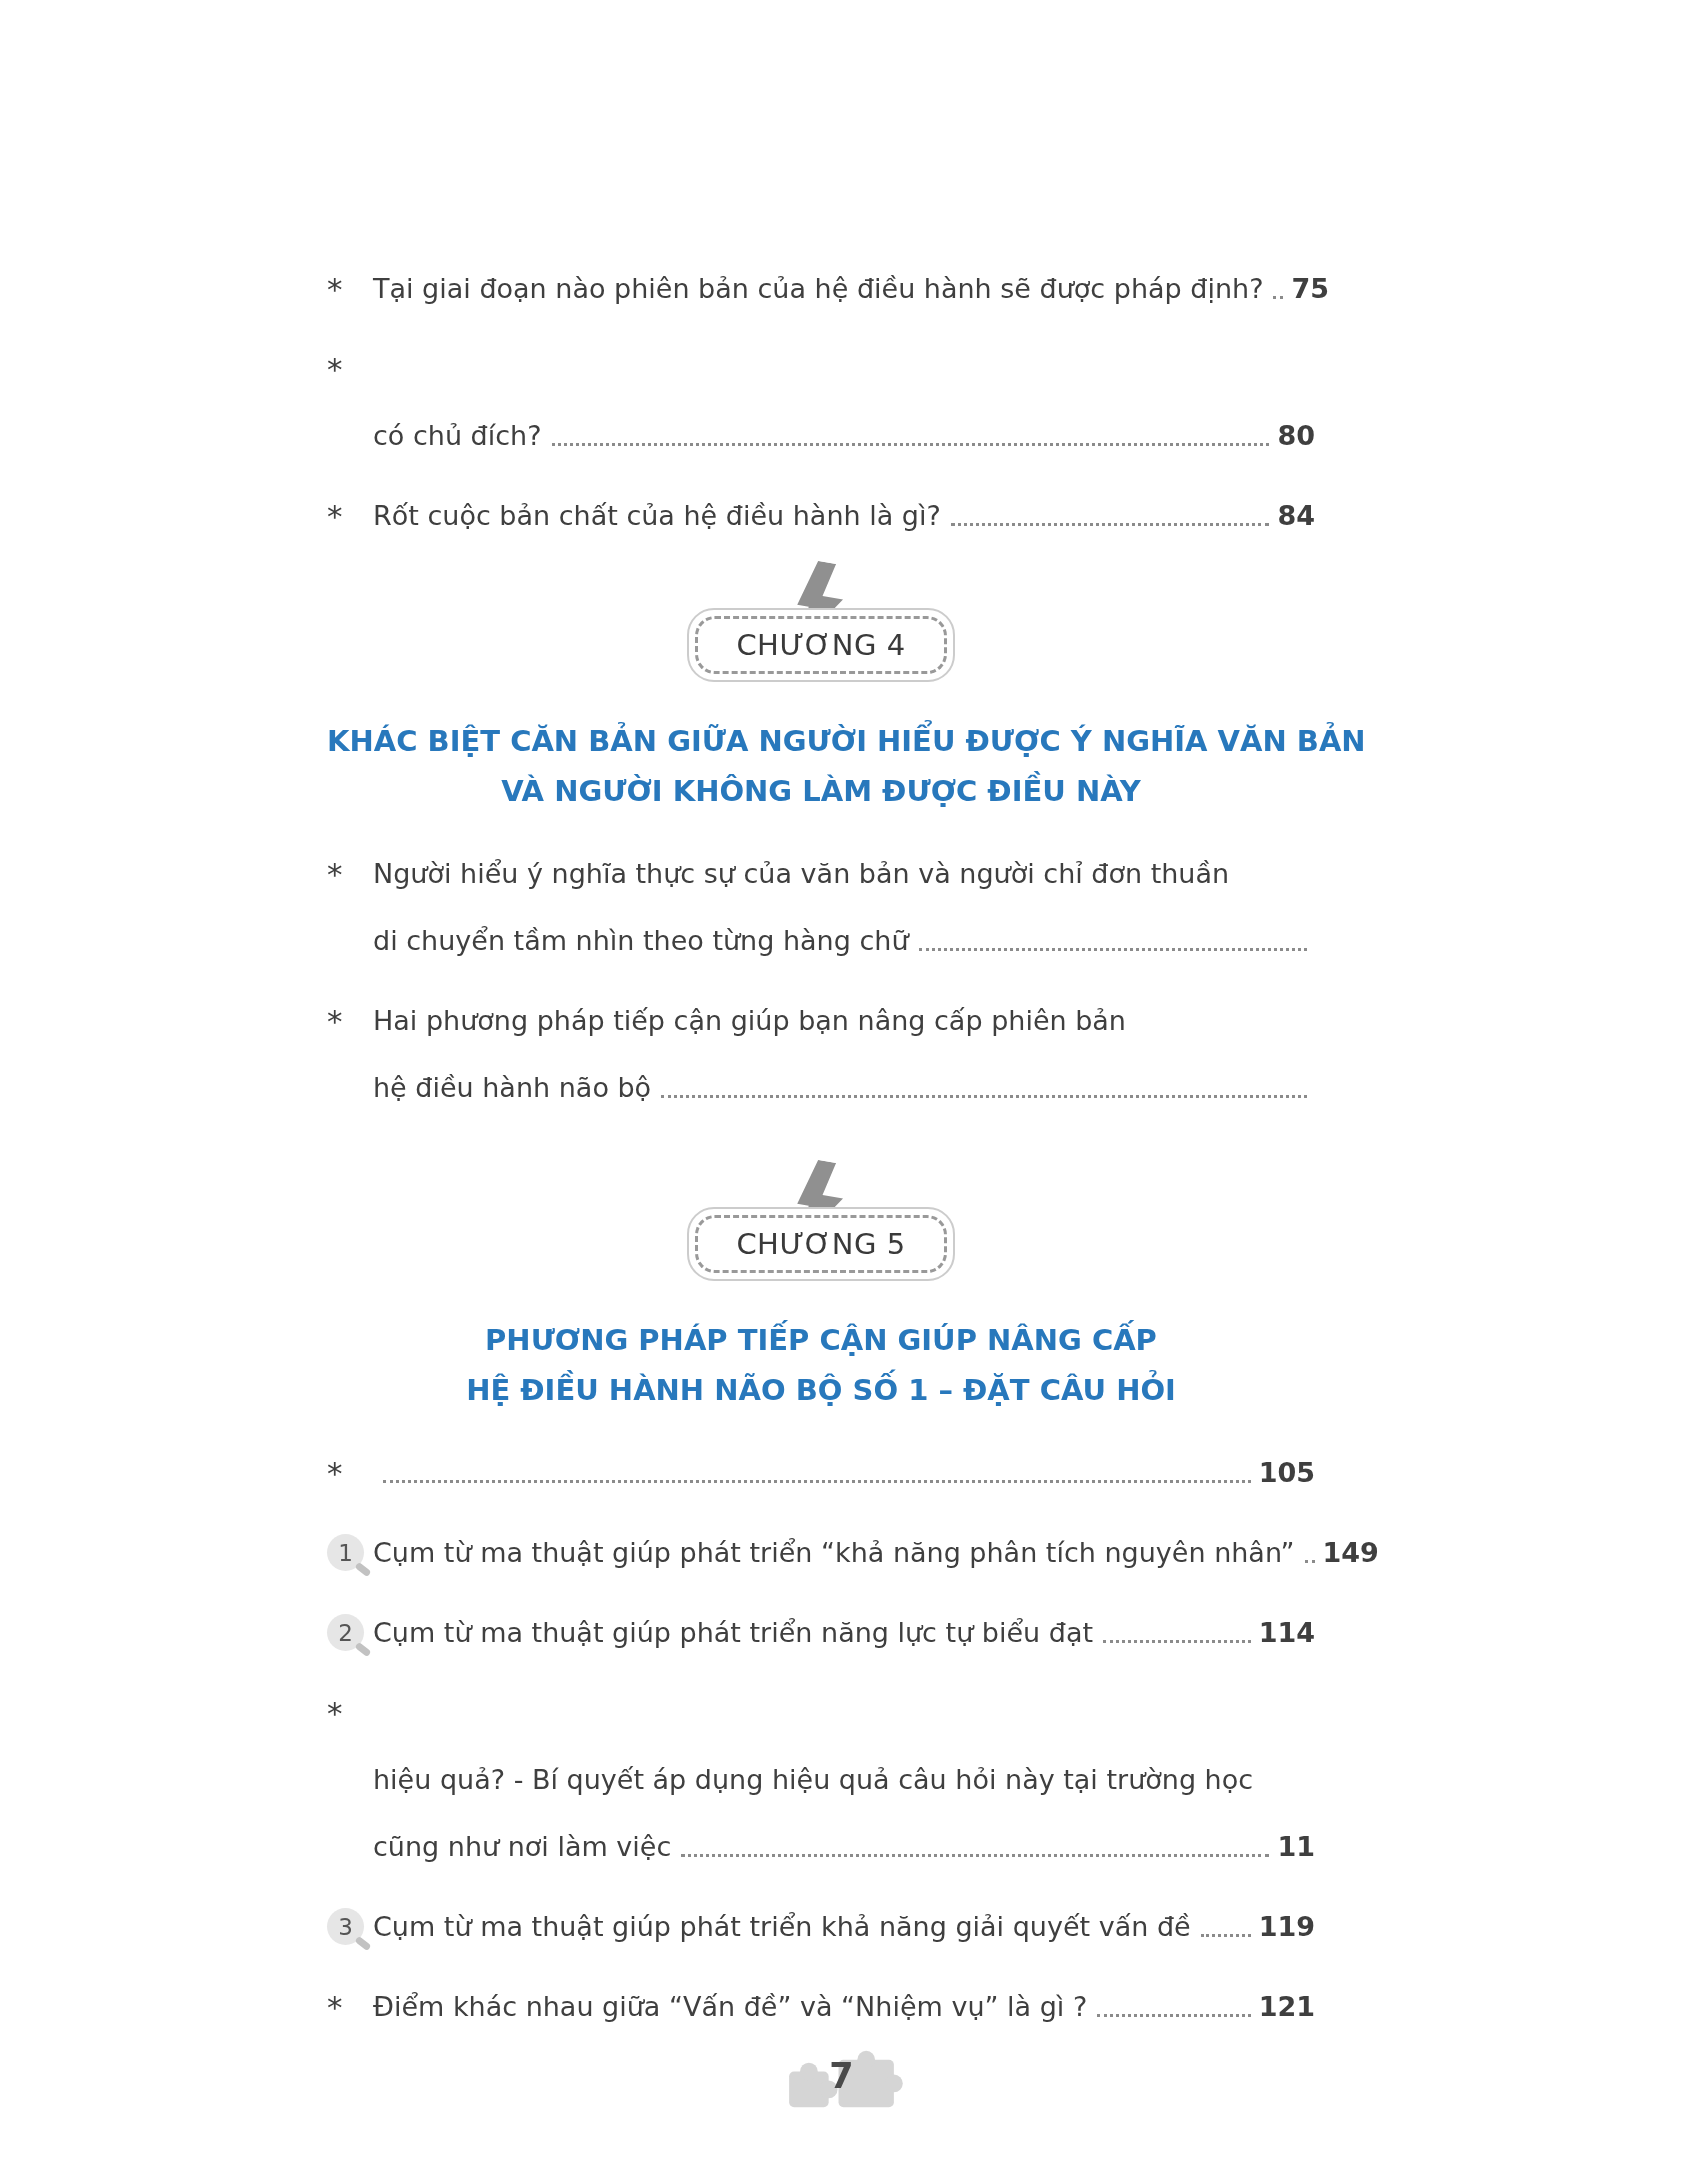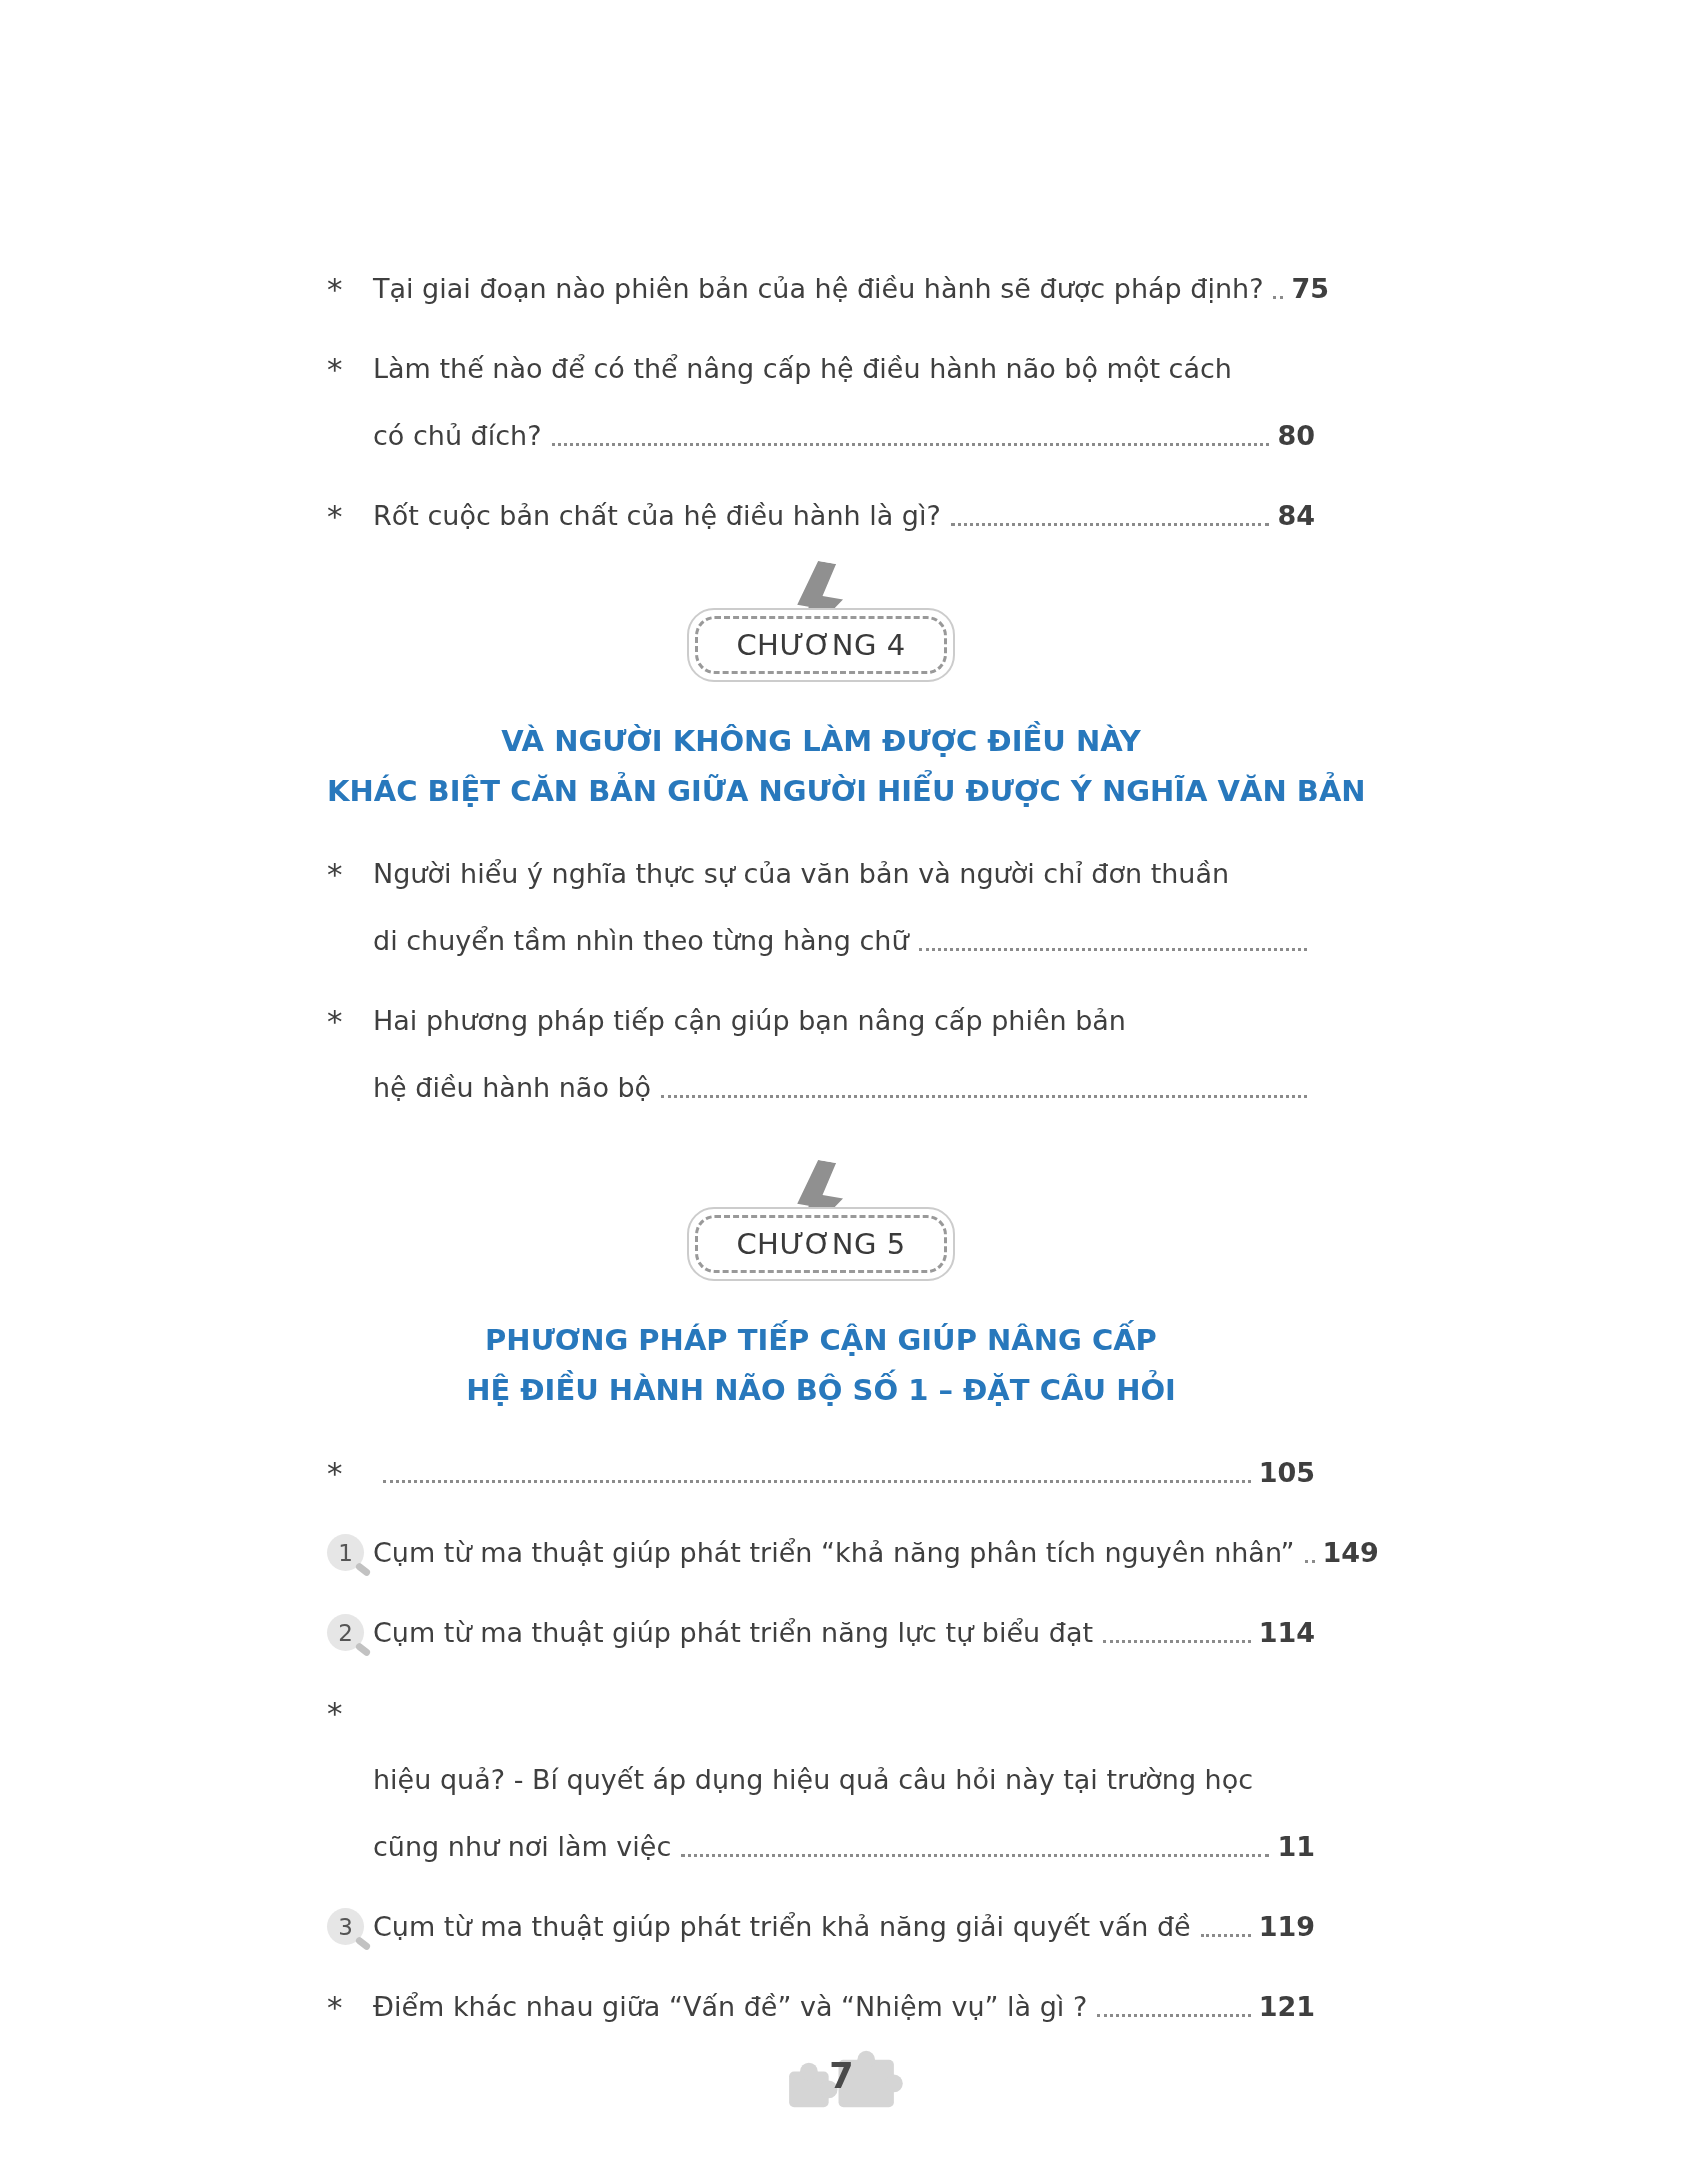--- a/index.html
+++ b/index.html
@@ -89,21 +89,20 @@
         <span class="marker">*</span>
         <span class="txt">Tại giai đoạn nào phiên bản của hệ điều hành sẽ được pháp định?</span>
         <span class="dots"></span>
         <span class="pagenum">75</span>
       </div>
     </div>
 
     <div class="toc-item">
       <div class="line">
         <span class="marker">*</span>
-        <span class="txt">Làm thế nào để có thể nâng cấp hệ điều hành não bộ một cách</span>
       </div>
       <div class="line">
         <span class="marker"></span>
         <span class="txt">có chủ đích?</span>
         <span class="dots"></span>
         <span class="pagenum">80</span>
       </div>
     </div>
 
     <div class="toc-item">
@@ -119,22 +118,22 @@
   <div class="chapter">
     <span class="chapter-head">
       <svg class="bolt" width="53" height="91" viewBox="0 0 40 70">
         <polygon points="26,0 12,0 2,36 11,36 6,70 36,26 20,26" fill="#909090"></polygon>
       </svg>
       <span class="badge-outer">
         <span class="badge-inner">CHƯƠNG 4</span>
       </span>
     </span>
     <div class="chapter-title">
+      <div class="tline">KHÁC BIỆT CĂN BẢN GIỮA NGƯỜI HIỂU ĐƯỢC Ý NGHĨA VĂN BẢN</div>
       <div class="tline">VÀ NGƯỜI KHÔNG LÀM ĐƯỢC ĐIỀU NÀY</div>
-      <div class="tline">KHÁC BIỆT CĂN BẢN GIỮA NGƯỜI HIỂU ĐƯỢC Ý NGHĨA VĂN BẢN</div>
     </div>
   </div>
 
   <div>
 
     <div class="toc-item">
       <div class="line">
         <span class="marker">*</span>
         <span class="txt">Người hiểu ý nghĩa thực sự của văn bản và người chỉ đơn thuần</span>
       </div>

